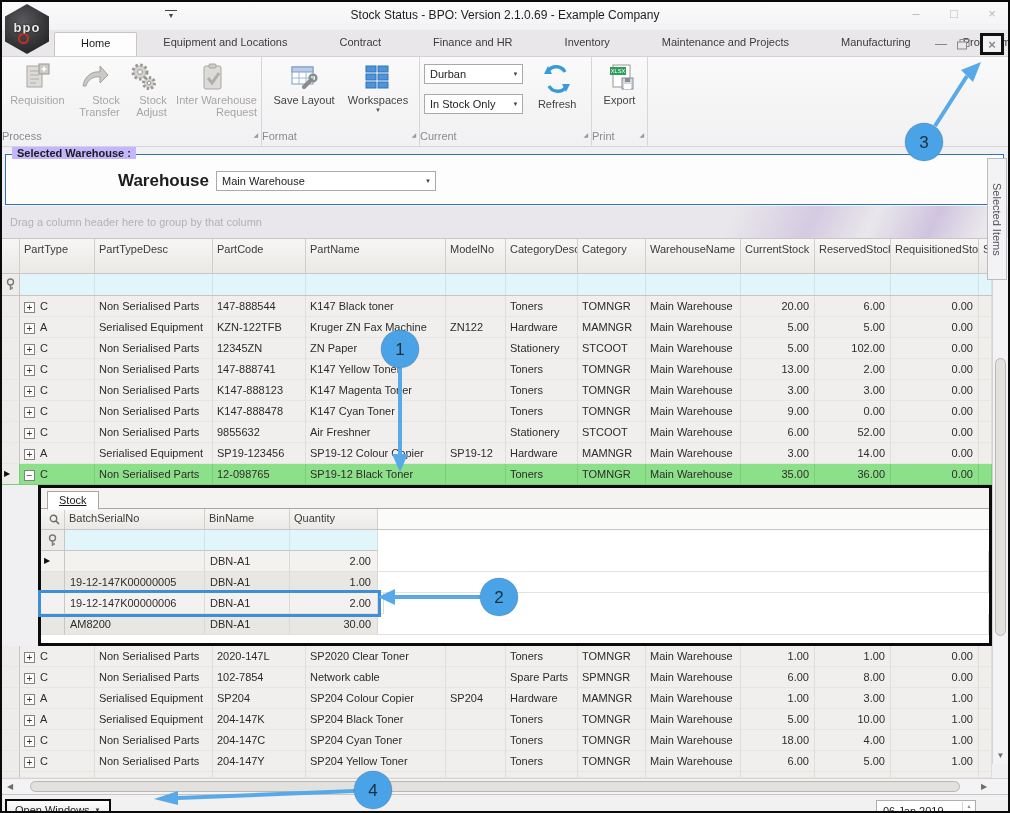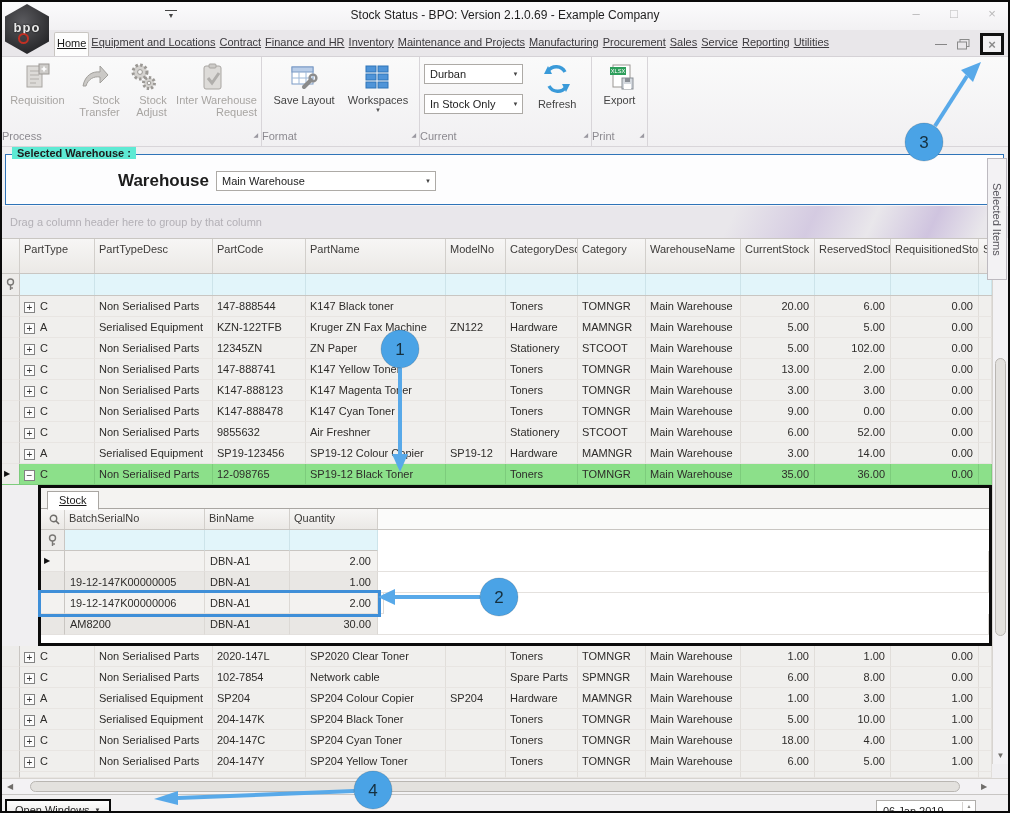--- a/index.html
+++ b/index.html
@@ -16,21 +16,21 @@
   .logo .ring { position:absolute; left:13px; top:29px; width:11px; height:11px; border:2px solid #c03024; border-radius:50%; }
   .qat { position:absolute; left:163px; top:8px; width:12px; color:#444; font-size:7px; text-align:center;
          border-top:1px solid #444; padding-top:1px; cursor:default; }
   .wtitle { position:absolute; left:50%; top:6px; transform:translateX(-50%); font-size:12px; color:#1d1d1d; white-space:nowrap; }
   .wctrls { position:absolute; right:8px; top:4px; display:flex; gap:22px; color:#b9b9b9; font-size:13px; }
   .wctrls span { width:16px; text-align:center; cursor:default; }
 
   
   .tabrow { position:relative; height:27px; background:#e9e7ea; border-bottom:1px solid #d5d2d6; display:flex; align-items:flex-end; }
   .tabs { display:flex; height:24px; margin-left:52px; }
-  .tab { padding:4px 2px 3px; font-size:11px; color:#3c3a3e; white-space:nowrap; cursor:default;text-decoration:underline; }
+  .tab { padding:4px 26px 3px; font-size:11px; color:#3c3a3e; white-space:nowrap; cursor:default; }
   .tab.active { background:#fdfdfd; border:1px solid #c9c6c2; border-bottom:none; border-radius:2px 2px 0 0; color:#1a1a1a; }
   .mdi { position:absolute; right:4px; top:3px; display:flex; align-items:center; gap:10px; }
   .mdi .m-min { color:#7a7a7a; font-size:12px; }
   .mdi .m-close { width:24px; height:22px; border:3px solid #101010; color:#8a8a8a; font-size:13px; font-weight:bold;
                   display:flex; align-items:center; justify-content:center; background:#f2f1f3; }
 
   
   .ribbon { height:90px; background:linear-gradient(#fafafa,#f1f0f2); display:flex; border-bottom:1px solid #d8d5d9; }
   .rgroup { position:relative; border-right:1px solid #d8d5d9; display:flex; flex-direction:column; }
   .rbtns { flex:1; display:flex; align-items:flex-start; padding:3px 4px 0; }
@@ -39,21 +39,21 @@
   .rbtn { display:flex; flex-direction:column; align-items:center; padding-top:2px; cursor:default; }
   .rbtn .cap { font-size:11px; line-height:12px; text-align:right; color:#444; margin-top:2px; }
   .rbtn.disabled .cap { color:#a8a5a2; }
   .rbtn .drop { font-size:6px; color:#555; margin-top:1px; }
   .combo { height:20px; background:#fff; border:1px solid #adaaa6; display:flex; align-items:center; font-size:11px; color:#222; }
   .combo .ctext { flex:1; padding-left:5px; white-space:nowrap; overflow:hidden; }
   .combo .carr { width:14px; text-align:center; font-size:6px; color:#444; }
 
   
   .fieldset { position:relative; margin:7px 4px 0 3px; height:51px; border:1px solid #2f74b8; background:#fdfdfe; }
-  .legend { position:absolute; left:6px; top:-8px; background:#5eead4; padding:0 5px; font-size:11px; font-weight:bold; color:#1c1c1c; }
+  .legend { position:absolute; left:6px; top:-8px; background:#c4b5fd; padding:0 5px; font-size:11px; font-weight:bold; color:#1c1c1c; }
   .whrow { display:flex; align-items:center; margin-top:16px; }
   .whlabel { margin-left:112px; font-size:17px; font-weight:bold; color:#1c1c1c; margin-right:7px; }
   .whcombo { width:220px; }
 
   
   .band { height:33px; background:#e9e7eb; border-top:1px solid #f7f6f8; display:flex; align-items:center;
           background-image:linear-gradient(115deg, rgba(0,0,0,0) 72%, rgba(158,128,200,.28) 80%, rgba(0,0,0,0) 86%, rgba(158,128,200,.34) 92%, rgba(0,0,0,0) 97%); }
   .band span { margin-left:8px; font-size:11px; color:#b3b0b6; }
   .seltab { position:absolute; right:1px; top:156px; width:20px; height:122px; background:#f3f2f4; border:1px solid #bdbac0;
             writing-mode:vertical-rl; font-size:11px; color:#55535a; display:flex; align-items:center; justify-content:center; z-index:5; }

